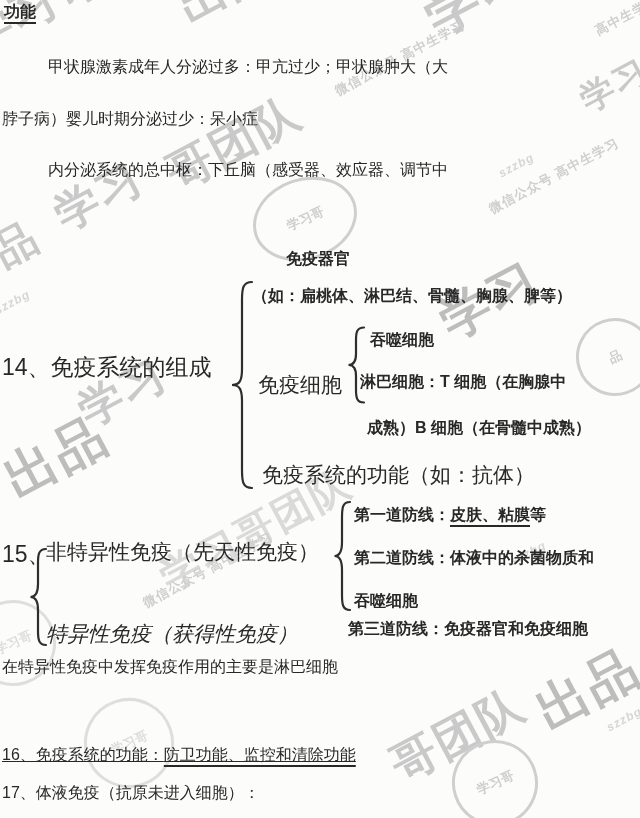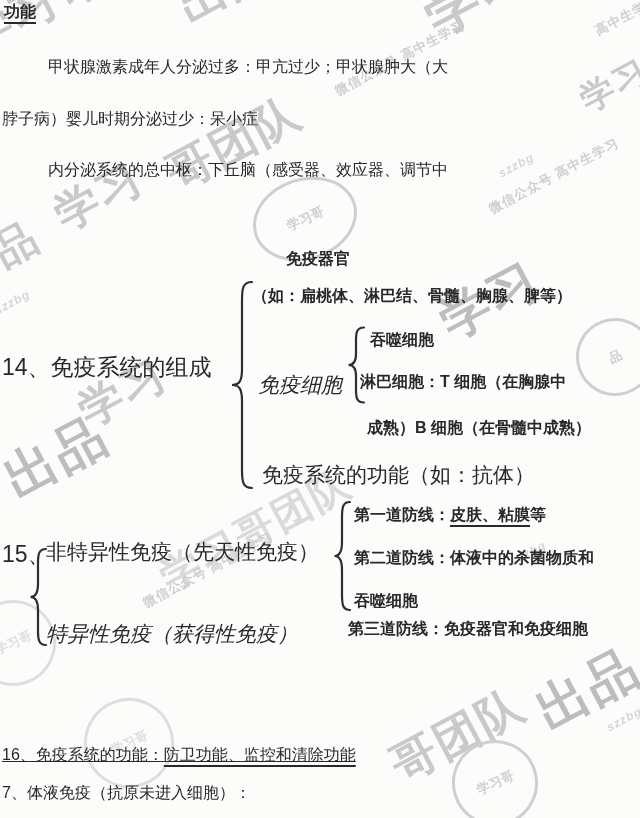--- a/index.html
+++ b/index.html
@@ -111,21 +111,21 @@
 
     <div class="line fs-body" style="left:48px;top:58px;">甲状腺激素成年人分泌过多：甲亢过少；甲状腺肿大（大</div>
     <div class="line fs-body" style="left:2px;top:110px;">脖子病）婴儿时期分泌过少：呆小症</div>
 
     <div class="line fs-body" style="left:48px;top:161px;">内分泌系统的总中枢：下丘脑（感受器、效应器、调节中</div>
 
     <div class="line fs-tree" style="left:286px;top:250px;">免疫器官</div>
     <div class="line fs-tree" style="left:252px;top:287px;">（如：扁桃体、淋巴结、骨髓、胸腺、脾等）</div>
     <div class="line fs-tree" style="left:370px;top:331px;">吞噬细胞</div>
     <div class="line fs-label" style="left:2px;top:354px;">14、免疫系统的组成</div>
-    <div class="line fs-tree21" style="left:258px;top:373px;font-style:italic;">免疫细胞</div>
+    <div class="line fs-tree21" style="left:258px;top:373px;">免疫细胞</div>
     <div class="line fs-tree" style="left:360px;top:373px;">淋巴细胞：T 细胞（在胸腺中</div>
     <div class="line fs-tree" style="left:367px;top:419px;">成熟）B 细胞（在骨髓中成熟）</div>
     <div class="line fs-tree21" style="left:262px;top:463px;">免疫系统的功能（如：抗体）</div>
 
     <svg class="brace" style="left:228px;top:280px;" width="26" height="210" viewBox="0 0 26 210">
       <path d="M24,2 C15,2 14,8 14,20 L14,89 C14,100 12,105 4,105 C12,105 14,110 14,121 L14,190 C14,202 15,208 24,208"></path>
     </svg>
     <svg class="brace" style="left:346px;top:326px;" width="20" height="78" viewBox="0 0 20 78">
       <path d="M18,1.5 C11,1.5 10,6 10,14 L10,28 C10,35 8,39 2.5,39 C8,39 10,43 10,50 L10,64 C10,72 11,76.5 18,76.5"></path>
     </svg>
@@ -138,19 +138,20 @@
     <div class="line fs-tree21" style="left:46px;top:622px;font-style:italic;">特异性免疫（获得性免疫）</div>
     <div class="line fs-tree" style="left:348px;top:620px;">第三道防线：免疫器官和免疫细胞</div>
 
     <svg class="brace" style="left:28px;top:547px;" width="20" height="100" viewBox="0 0 20 100">
       <path d="M18,2 C11,2 10,7 10,16 L10,37 C10,45 8,50 2.5,50 C8,50 10,55 10,63 L10,84 C10,93 11,98 18,98"></path>
     </svg>
     <svg class="brace" style="left:332px;top:500px;" width="20" height="112" viewBox="0 0 20 112">
       <path d="M18,2 C11,2 10,7 10,17 L10,42 C10,51 8,56 2.5,56 C8,56 10,61 10,70 L10,95 C10,105 11,110 18,110"></path>
     </svg>
 
+    <div class="line fs-body" style="left:2px;top:658px;">在特异性免疫中发挥免疫作用的主要是淋巴细胞</div>
 
     <div class="line fs-body" style="left:2px;top:746px;text-decoration:underline;"><span>16、免疫系统的功能：</span><span class="ul">防卫功能、监控和清除功能</span></div>
 
-    <div class="line fs-body" style="left:2px;top:784px;">7、体液免疫（抗原未进入细胞）：</div>
+    <div class="line fs-body" style="left:2px;top:784px;">17、体液免疫（抗原未进入细胞）：</div>
 
   </div>
 </div>
 
 </body></html>

